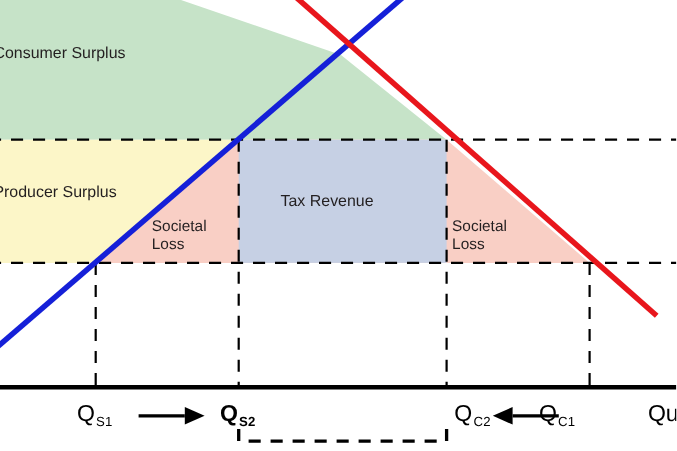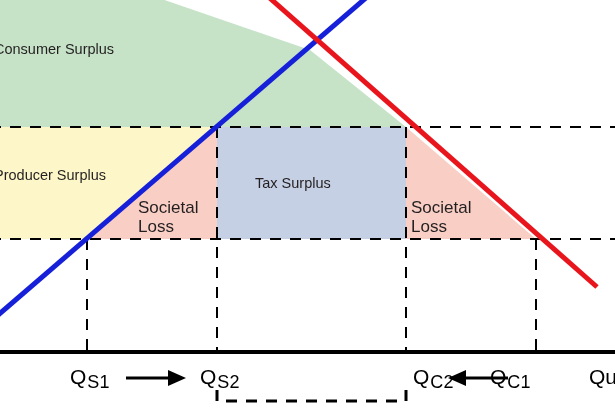--- a/index.html
+++ b/index.html
@@ -1,30 +1,30 @@
 <!DOCTYPE html>
 <html><head>
 <meta charset="utf-8">
 <style>
   html,body{margin:0;padding:0;background:#ffffff;}
   body{font-family:"Liberation Sans", sans-serif;}
   #stage{position:relative;width:615px;height:410px;overflow:hidden;background:#ffffff;}
   #svg{position:absolute;left:0;top:0;width:615px;height:410px;}
   .lbl{position:absolute;color:#231f20;white-space:pre;line-height:1.12;}
   .lbl-region{font-size:14.5px;}
-  .lbl-small{font-size:17px;}
+  .lbl-small{font-size:14px;}
   .axis-tick{position:absolute;font-size:21px;color:#000;white-space:pre;}
-  .axis-tick sub{font-size:18px;vertical-align:baseline;position:relative;top:4px;left:1px;letter-spacing:.2px;}
+  .axis-tick sub{font-size:12px;vertical-align:baseline;position:relative;top:4px;left:1px;letter-spacing:.2px;}
   #lbl-consumer{left:-6px;top:41px;}
   #lbl-producer{left:-6px;top:167px;}
   #lbl-tax{left:255px;top:175px;}
   #lbl-loss-left{left:138px;top:198px;}
   #lbl-loss-right{left:411px;top:198px;}
   #tick-qs1{left:70px;top:365px;}
-  #tick-qs2{left:200px;top:365px;}
+  #tick-qs2{left:200px;top:365px;font-weight:bold;}
   #tick-qc2{left:389px;top:365px;margin-left:24px;}
   #tick-qc1{left:490px;top:365px;}
   #tick-qty{left:589px;top:365px;}
 </style>
 </head>
 <body>
 
 <div id="stage">
 
   <svg id="svg" viewBox="0 0 615 410" xmlns="http://www.w3.org/2000/svg">
@@ -59,21 +59,21 @@
       <polygon points="466,370 448,378 466,386" fill="#000"></polygon>
     </g>
 
     <polyline points="217,390 217,401 406,401 406,390" fill="none" stroke="#000" stroke-width="3" stroke-dasharray="11,9"></polyline>
   </svg>
 
   <div class="lbl lbl-region" id="lbl-consumer">Consumer Surplus</div>
 
   <div class="lbl lbl-region" id="lbl-producer">Producer Surplus</div>
 
-  <div class="lbl lbl-region" id="lbl-tax">Tax Surplus</div>
+  <div class="lbl lbl-region" id="lbl-tax">Tax Revenue</div>
 
   <div class="lbl lbl-small" id="lbl-loss-left">Societal
 Loss</div>
 
   <div class="lbl lbl-small" id="lbl-loss-right">Societal
 Loss</div>
 
   <div class="axis-tick" id="tick-qs1"><span>Q</span><sub>S1</sub></div>
 
   <div class="axis-tick" id="tick-qs2"><span>Q</span><sub>S2</sub></div>

